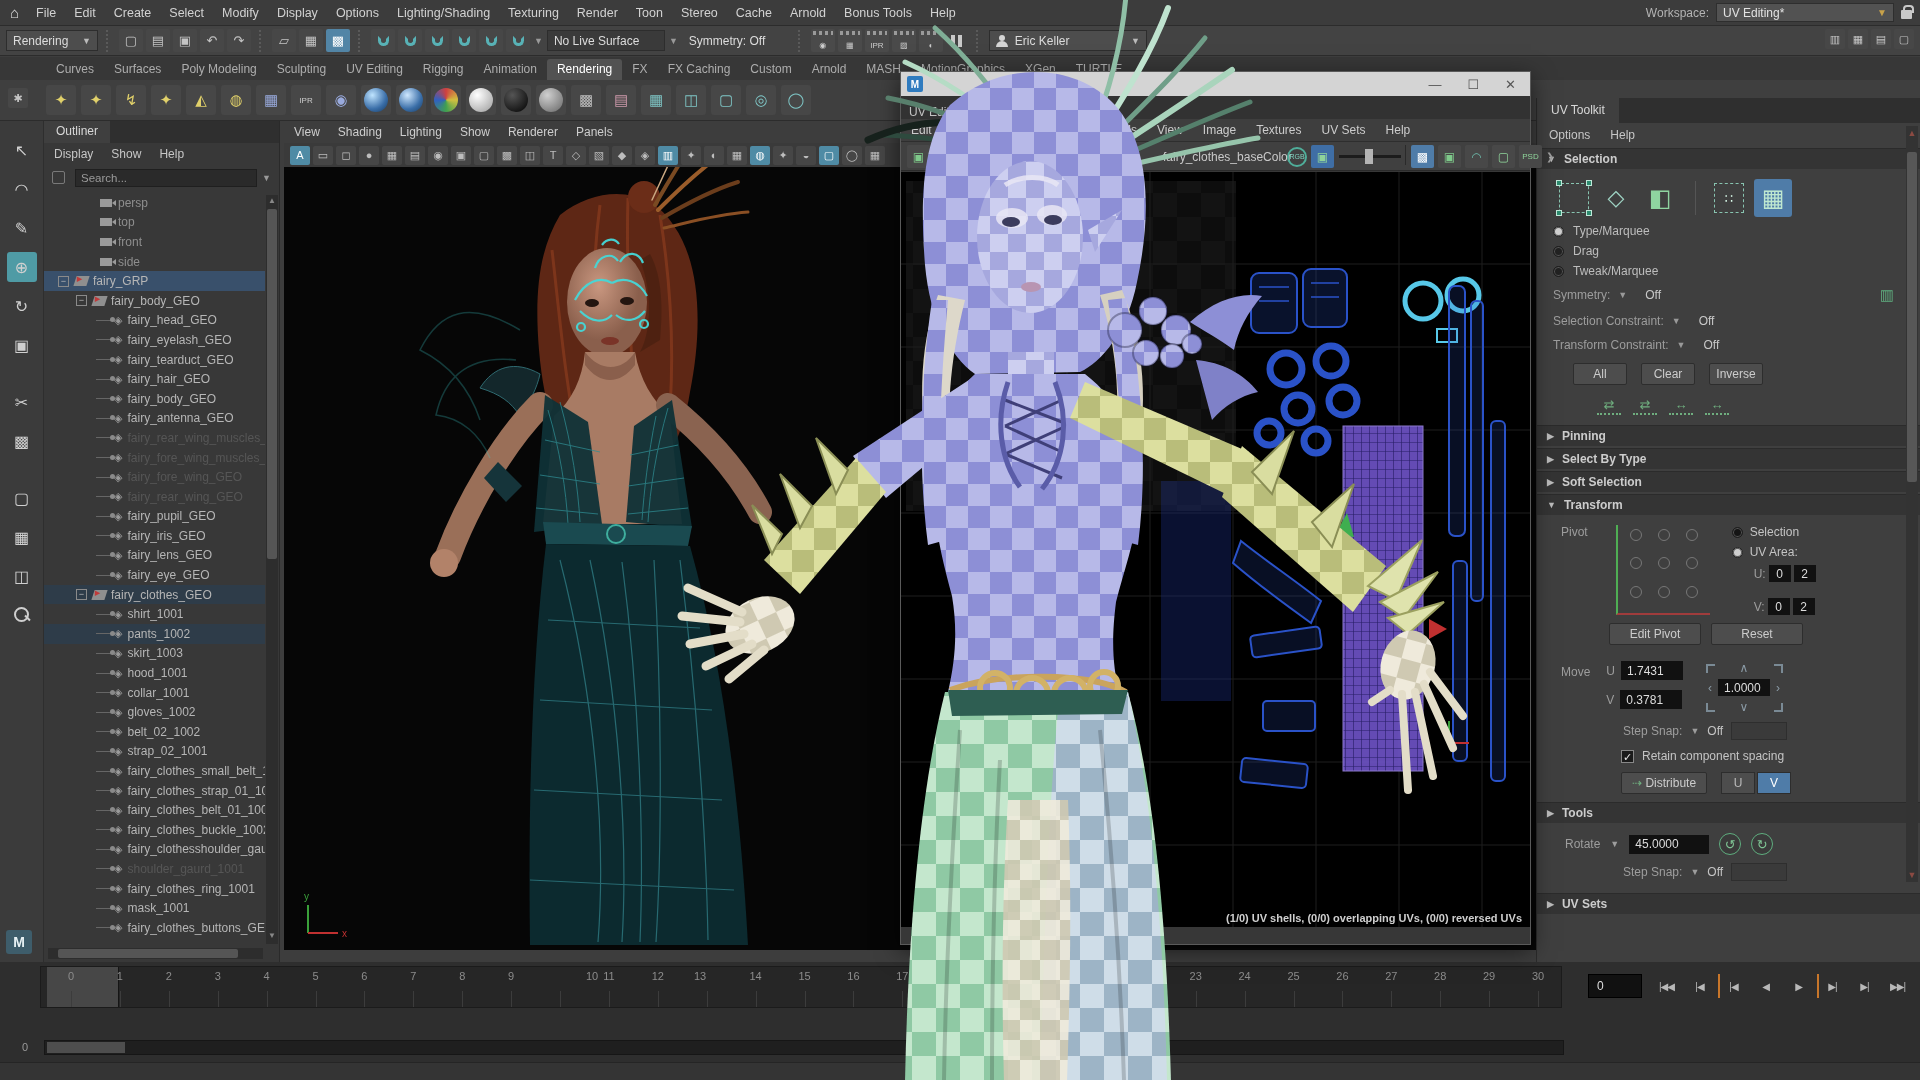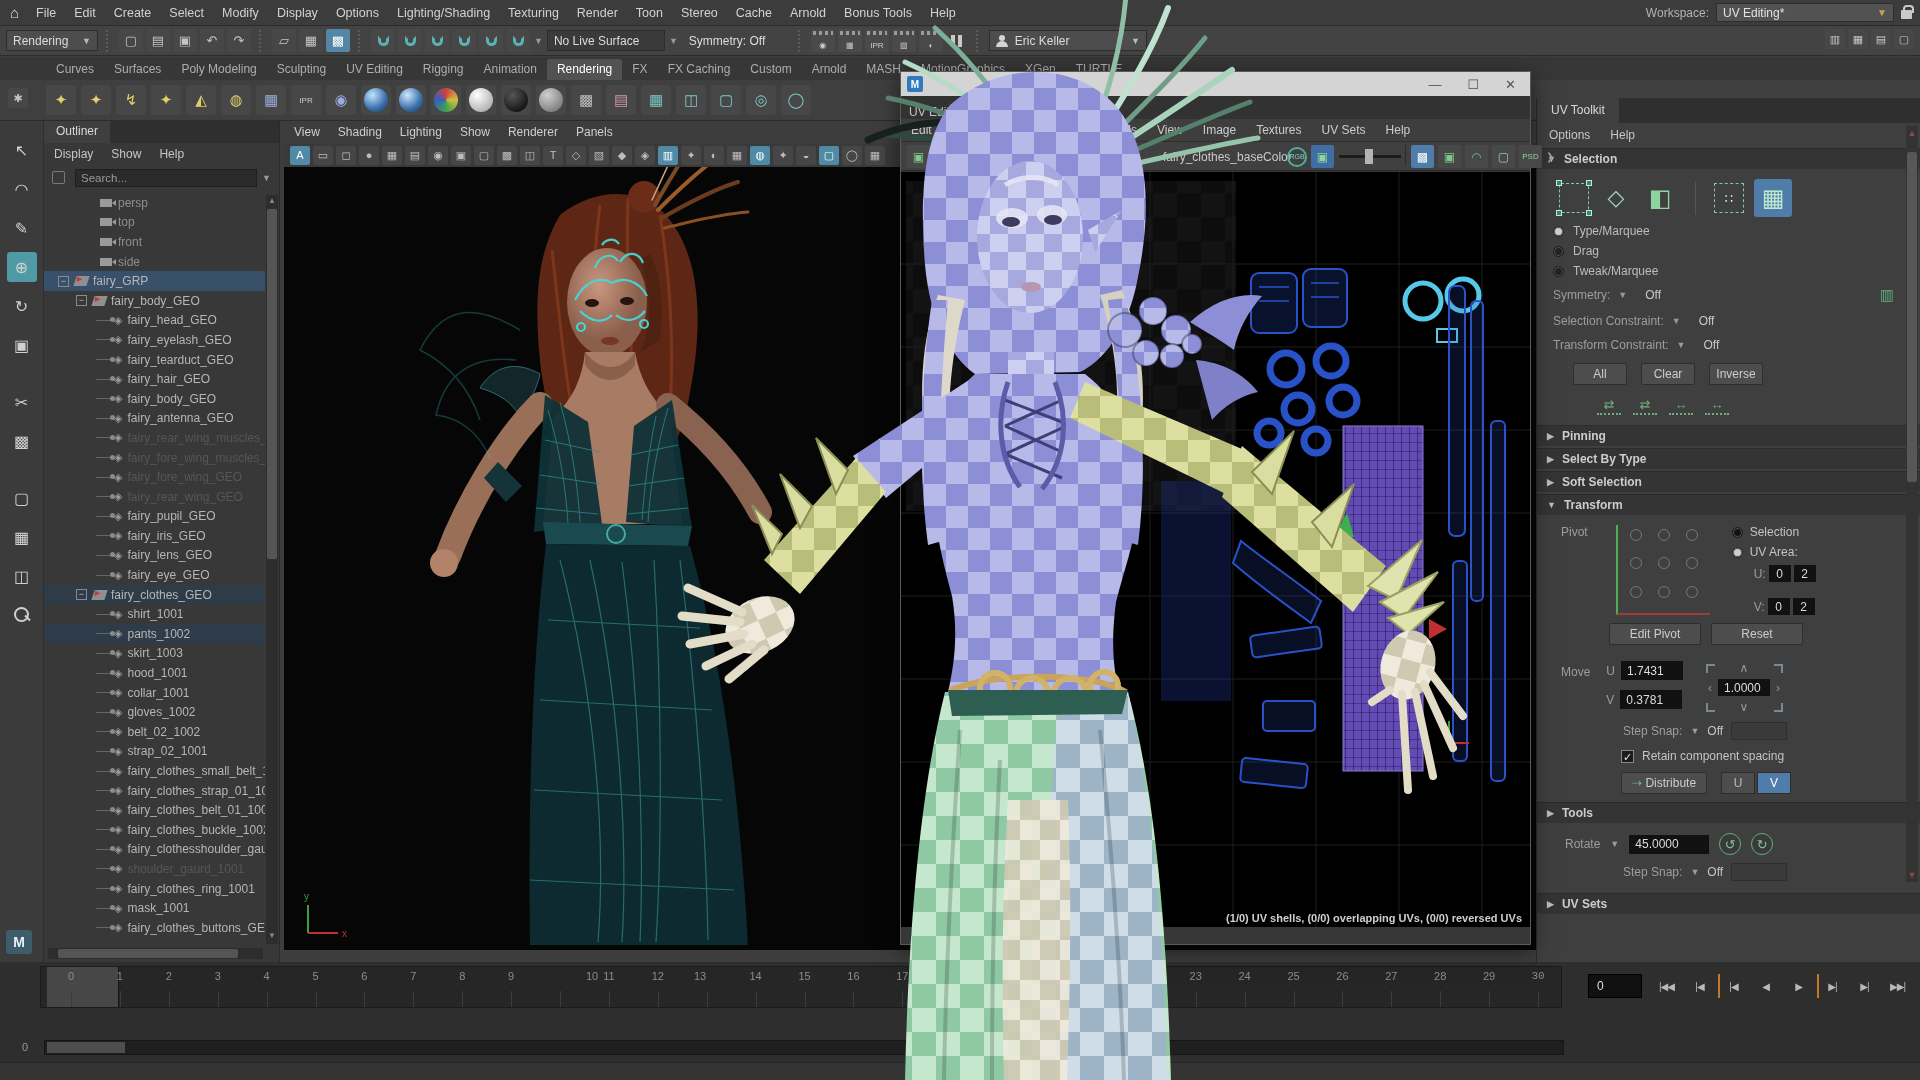--- a/index.html
+++ b/index.html
@@ -1056,21 +1056,21 @@
       <span class="fnum" style="left: 1252.5px;">25</span>
       <span class="ftick" style="left: 1252.5px;"></span>
       <span class="fnum" style="left: 1301.4px;">26</span>
       <span class="ftick" style="left: 1301.4px;"></span>
       <span class="fnum" style="left: 1350.3px;">27</span>
       <span class="ftick" style="left: 1350.3px;"></span>
       <span class="fnum" style="left: 1399.2px;">28</span>
       <span class="ftick" style="left: 1399.2px;"></span>
       <span class="fnum" style="left: 1448.1px;">29</span>
       <span class="ftick" style="left: 1448.1px;"></span>
-      <span class="fnum" style="left: 1497px; font-family: Liberation Mono, monospace;">30</span>
+      <span class="fnum" style="left: 1497px;">30</span>
       <span class="ftick" style="left: 1497px;"></span>
     </div>
   <div id="curframe">0</div>
   <div id="transport">
       <div class="tbtn">|◀◀</div>
       <div class="tbtn">|◀</div>
       <div class="tbtn key">|◀</div>
       <div class="tbtn">◀</div>
       <div class="tbtn">▶</div>
       <div class="tbtn key">▶|</div>

